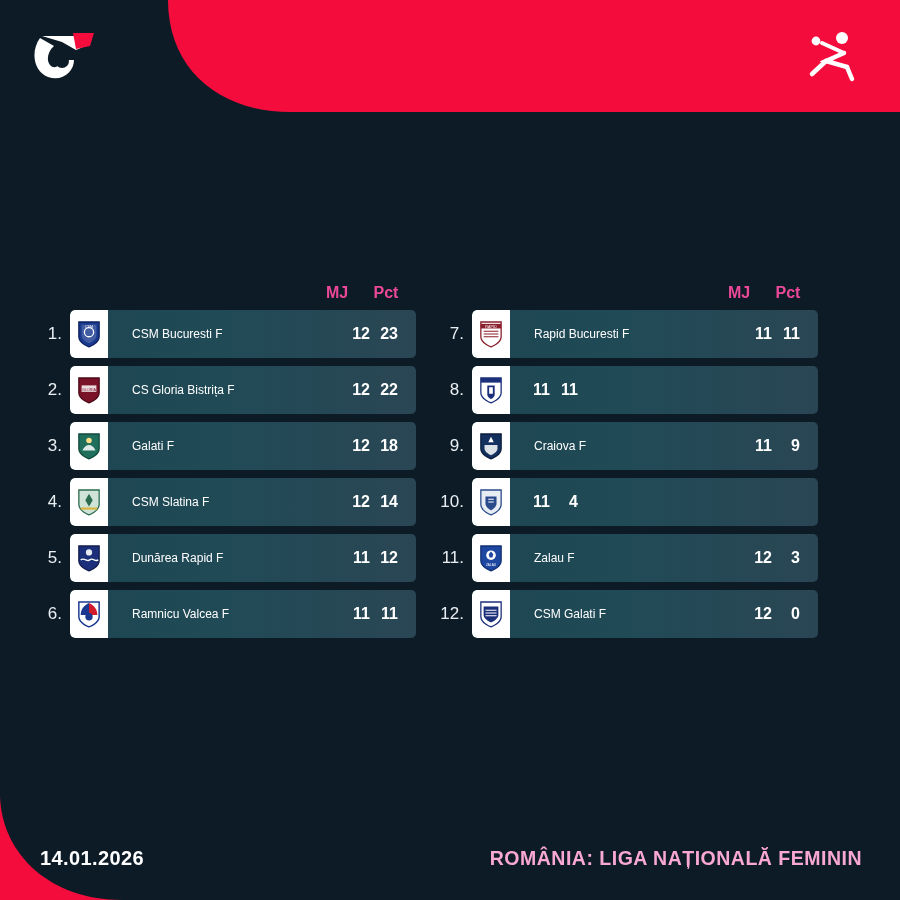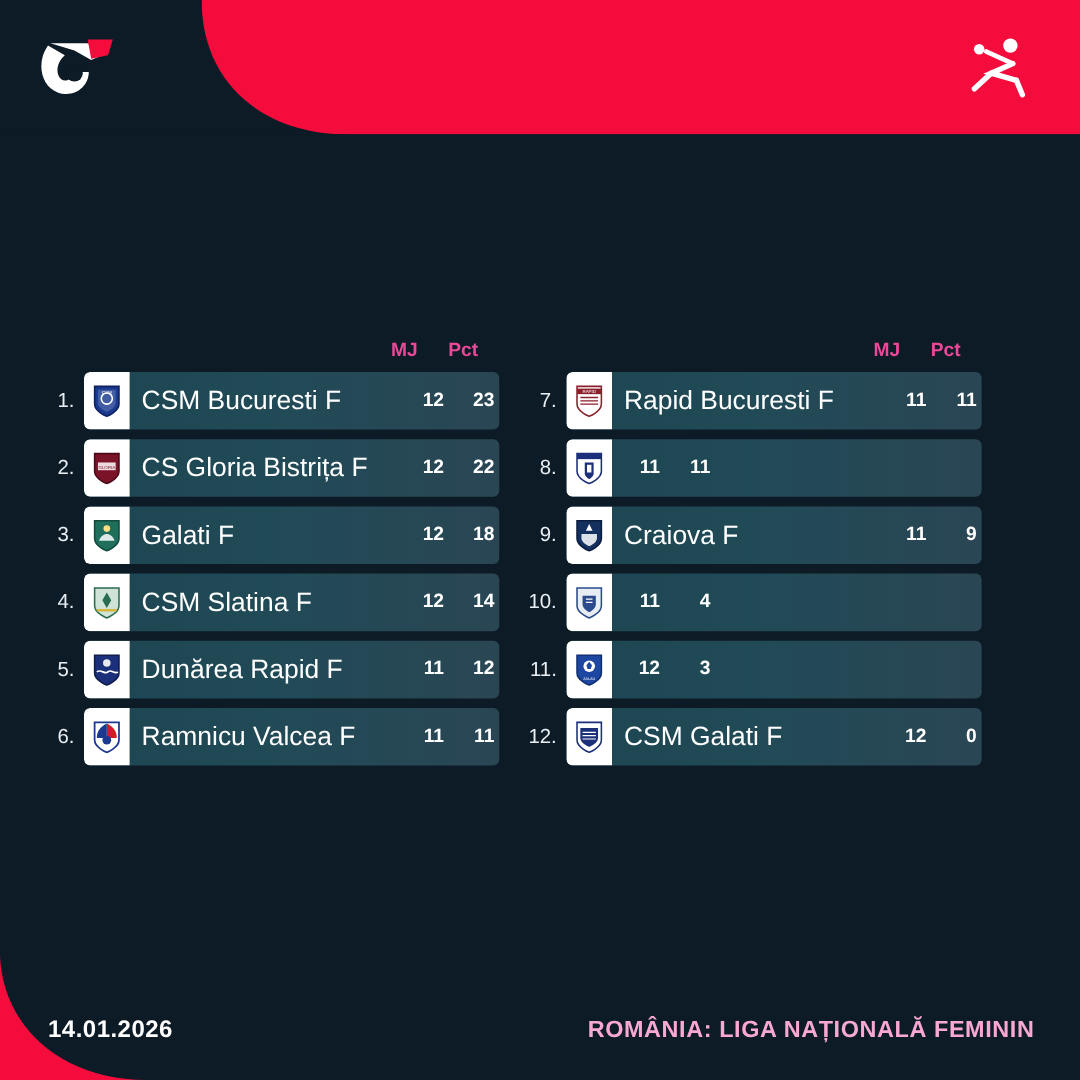--- a/index.html
+++ b/index.html
@@ -128,36 +128,36 @@
   .crest {
     width: 38px; height: 48px;
     background: #ffffff;
     border-radius: 5px 0 0 5px;
     flex: none;
     display: flex; align-items: center; justify-content: center;
   }
   .crest svg { display: block; }
   .team {
     flex: 1 1 auto;
-    padding-left: 10px;
-    font-size: 22px;
+    padding-left: 24px;
+    font-size: 12px;
     color: #ffffff;
     white-space: nowrap;
     overflow: hidden;
     text-overflow: ellipsis;
   }
   .num {
     font-size: 16px;
     color: #ffffff;
     text-align: right;
     flex: none;
     font-weight: bold;
   }
   .num.mj  { width: 40px; }
-  .num.pct { width: 46px; padding-right: 4px; }
+  .num.pct { width: 46px; padding-right: 18px; }
 </style>
 </head>
 <body>
 
 <div class="stage">
 
   <div class="header">
     <div class="header-red"></div>
 
     <div class="logo">
@@ -362,20 +362,21 @@
         <div class="rank">11.</div>
         <div class="row-body">
           <div class="crest">
             <svg viewBox="0 0 26 30" width="24" height="28">
               <path d="M2 2 H24 V18 C24 25 13 29 13 29 C13 29 2 25 2 18 Z" fill="#1d47a0" stroke="#102f73" stroke-width="1.4"></path>
               <circle cx="13" cy="12" r="5.2" fill="#ffffff"></circle>
               <path d="M13 8 L15.5 11 L14.5 14.5 H11.5 L10.5 11 Z" fill="#1d47a0"></path>
               <text x="13" y="24" font-size="3.4" fill="#ffffff" text-anchor="middle" font-family="Liberation Sans, sans-serif">ZALAU</text>
             </svg>
           </div>
+          <div class="team">Zalau F</div>
           <div class="num mj">12</div>
           <div class="num pct">3</div>
         </div>
       </div>
 
       <div class="row">
         <div class="rank">12.</div>
         <div class="row-body">
           <div class="crest">
             <svg viewBox="0 0 26 30" width="24" height="28">

